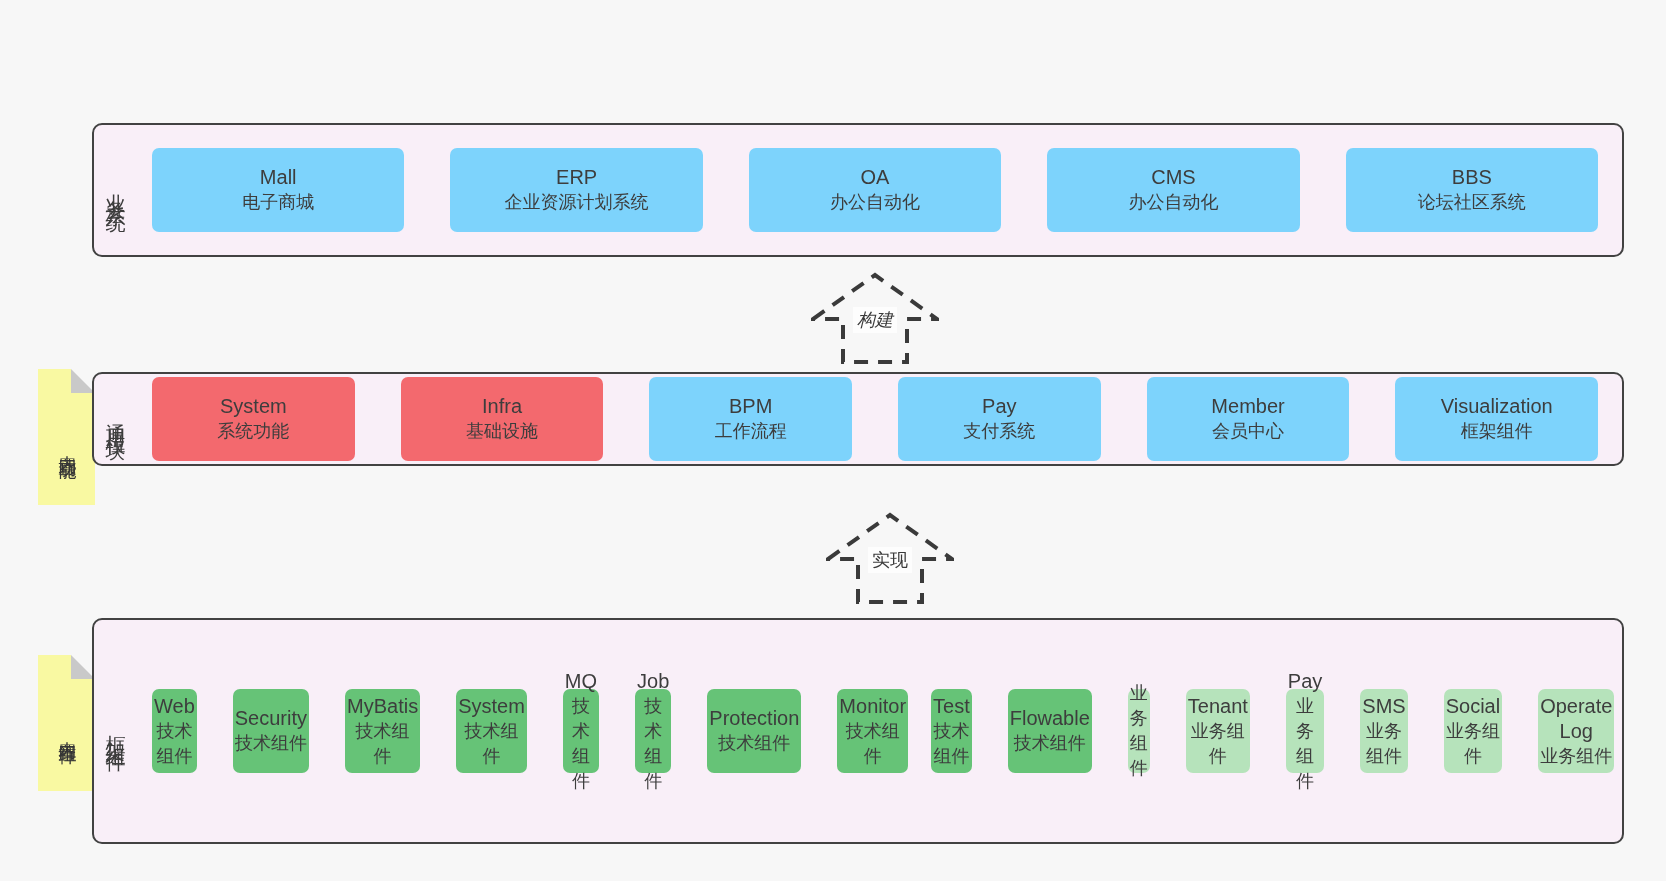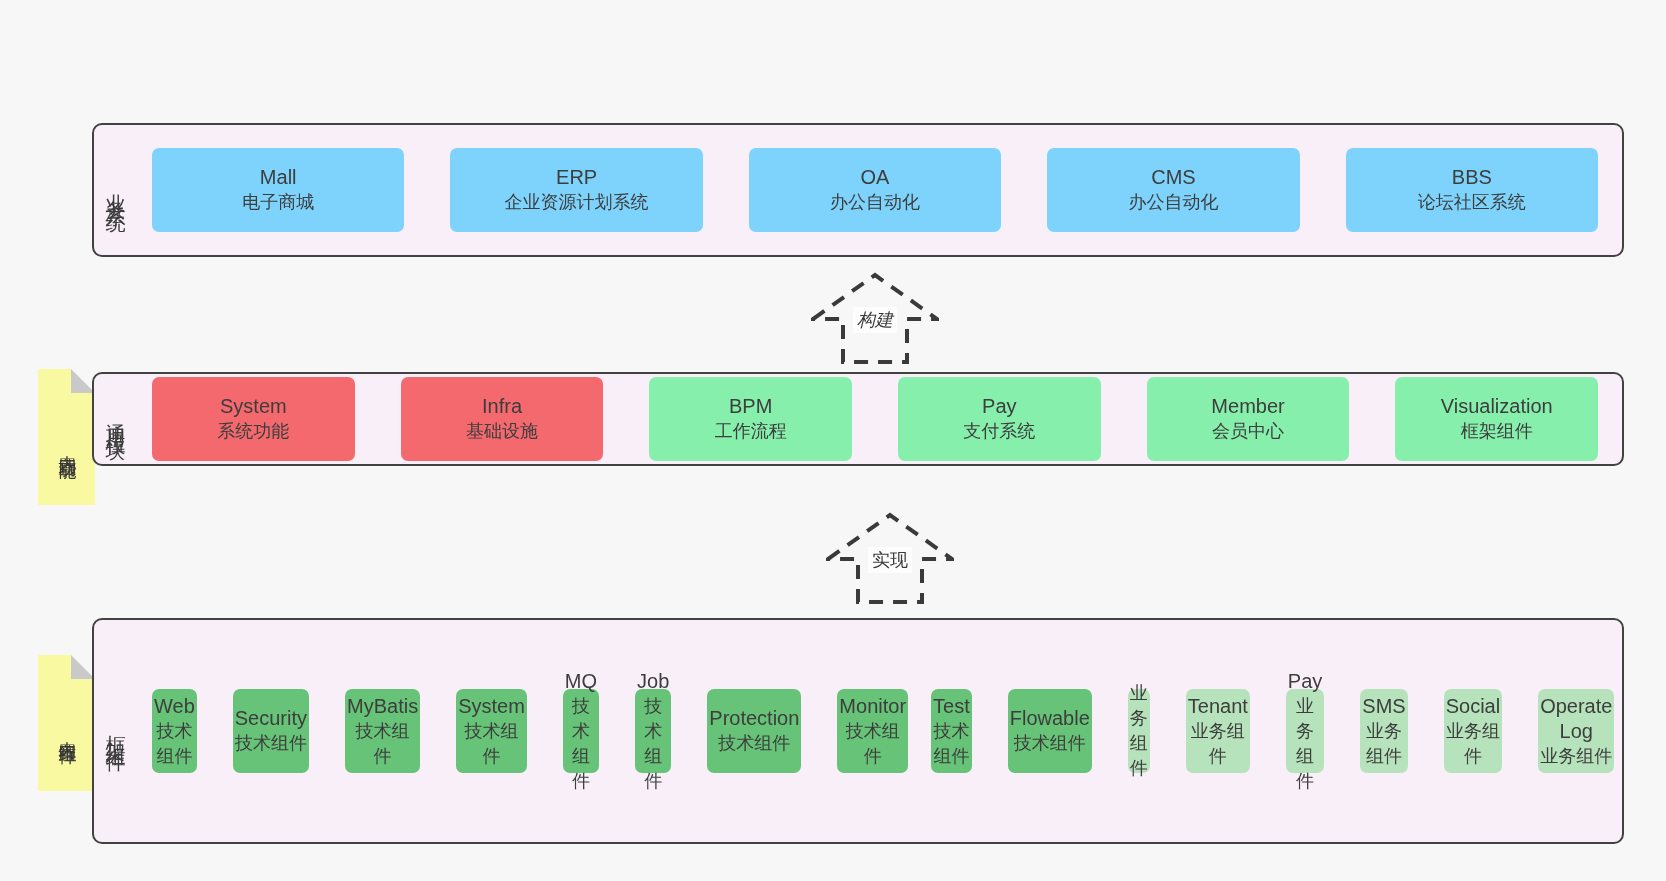--- a/index.html
+++ b/index.html
@@ -35,21 +35,21 @@
 
   .box {
     flex:1; height:84px; border-radius:7px;
     display:flex; flex-direction:column; align-items:center; justify-content:center;
     text-align:center; line-height:25px; padding:2px; box-sizing:border-box;
   }
   .box .en { font-size:20px; }
   .box .cn { font-size:18px; }
   .box.blue        { background:#7dd3fc; }
   .box.red         { background:#f3696e; }
-  .box.pink        { background:#86efac; }
+  .box.pink        { background:#7dd3fc; }
   .box.green       { background:#66c377; }
   .box.green-light { background:#b6e3bb; }
 
   
   .sticky {
     position:absolute; left:38px; width:57px; height:136px;
     background:#f9f9a2; z-index:0;
     display:flex; align-items:center; justify-content:center;
   }
   .sticky1 { top:369px; }

